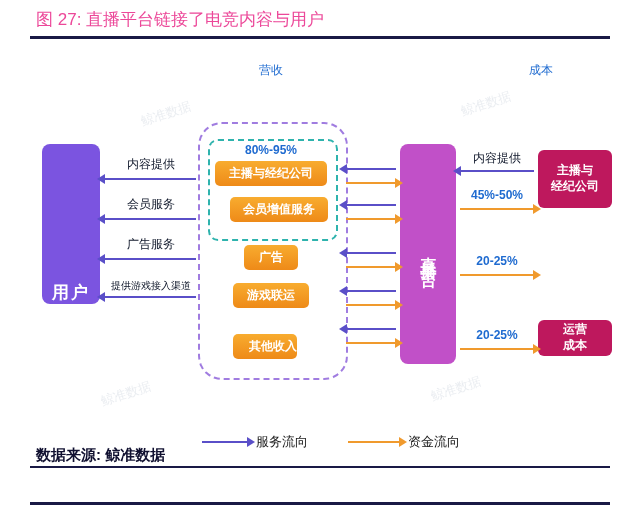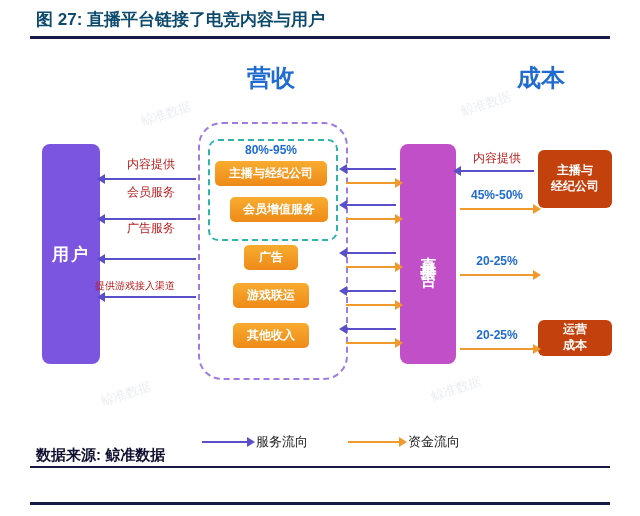--- a/index.html
+++ b/index.html
@@ -1,44 +1,44 @@
 <!DOCTYPE html>
 <html><head>
 <meta charset="utf-8">
 <style>
   html,body{margin:0;padding:0;background:#ffffff;}
   .page{
     position:relative;width:640px;height:516px;background:#ffffff;overflow:hidden;
     font-family:"Liberation Sans","DejaVu Sans",sans-serif;
   }
   .abs{position:absolute;}
-  .title{font-size:17px;font-weight:bold;color:#0c4a6e;white-space:nowrap;}
+  .title{font-size:17px;font-weight:normal;color:#ec4899;white-space:nowrap;}
   .rule{background:#191945;}
-  .section-label{font-size:24px;font-weight:bold;color:#1F6BD0;text-align:center;}
+  .section-label{font-size:12px;font-weight:normal;color:#1F6BD0;text-align:center;}
   .entity{
     display:flex;align-items:center;justify-content:center;
     color:#ffffff;font-weight:bold;border-radius:8px;text-align:center;
   }
   .user-box{background:#7B54E0;font-size:17px;letter-spacing:2px;}
   .platform-box{background:#C150C8;font-size:16px;}
   .vtext{writing-mode:vertical-rl;text-orientation:upright;letter-spacing:5px;}
   .dashed-outer{border:2px dashed #A07CE0;border-radius:24px;}
   .dashed-inner{border:2px dashed #2EB3AD;border-radius:10px;}
   .pct{font-size:12px;font-weight:bold;color:#1F6BD0;text-align:center;}
   .pill{
     background:linear-gradient(180deg,#F8AC2F,#EE8A18);
     color:#ffffff;font-size:12px;font-weight:bold;text-align:center;
     height:25px;line-height:25px;border-radius:5px;white-space:nowrap;
   }
   .cost-box{
-    background:#c2410c;color:#ffffff;font-size:12px;font-weight:bold;
+    background:#be185d;color:#ffffff;font-size:12px;font-weight:bold;
     border-radius:6px;display:flex;flex-direction:column;align-items:center;
     justify-content:center;line-height:1.3;text-align:center;
   }
-  .flow-label{font-size:12px;color:#b91c1c;text-align:center;white-space:nowrap;}
+  .flow-label{font-size:12px;color:#0f172a;text-align:center;white-space:nowrap;}
   .flow-label.small{font-size:10px;}
   .legend-label{font-size:13px;color:#1b1b1b;white-space:nowrap;}
   .source{font-size:15px;font-weight:bold;color:#101030;white-space:nowrap;}
   .arrow{position:absolute;height:2px;}
   .arrow.service{background:#5A4FC8;color:#5A4FC8;}
   .arrow.money{background:#F09A2D;color:#F09A2D;}
   .arrow::after{
     content:"";position:absolute;top:-4px;width:0;height:0;
     border-top:5px solid transparent;border-bottom:5px solid transparent;
   }
@@ -58,58 +58,58 @@
   <span class="wm" style="left:460px;top:95px;">鲸准数据</span>
   <span class="wm" style="left:100px;top:385px;">鲸准数据</span>
   <span class="wm" style="left:430px;top:380px;">鲸准数据</span>
 
   <div class="abs title" style="left:36px;top:8px;">图 27: 直播平台链接了电竞内容与用户</div>
   <div class="abs rule" style="left:30px;top:36px;width:580px;height:3px;"></div>
 
   <div class="abs section-label" style="left:198px;top:62px;width:146px;">营收</div>
   <div class="abs section-label" style="left:496px;top:62px;width:90px;">成本</div>
 
-  <div class="abs entity user-box" style="left:42px;top:144px;width:58px;height:220px;">
+  <div class="abs entity user-box" style="left:42px;top:144px;width:58px;height:160px;align-items:flex-end;">
     <span>用户</span>
   </div>
 
   <div class="abs dashed-outer" style="left:198px;top:122px;width:146px;height:254px;"></div>
 
   <div class="abs dashed-inner" style="left:208px;top:139px;width:126px;height:98px;"></div>
   <div class="abs pct" style="left:208px;top:143px;width:126px;">80%-95%</div>
 
   <div class="abs pill" style="left:215px;top:161px;width:112px;">主播与经纪公司</div>
   <div class="abs pill" style="left:230px;top:197px;width:98px;">会员增值服务</div>
   <div class="abs pill" style="left:233px;top:283px;width:76px;">游戏联运</div>
   <div class="abs pill" style="left:244px;top:245px;width:54px;">广告</div>
-  <div class="abs pill" style="left:233px;top:323px;width:76px;">其他收入</div>
+  <div class="abs pill" style="left:233px;top:334px;width:64px;text-align:right;">其他收入</div>
 
   <div class="abs entity platform-box" style="left:400px;top:144px;width:56px;height:220px;">
     <span class="vtext">直播平台</span>
   </div>
 
   <div class="abs cost-box" style="left:538px;top:150px;width:74px;height:58px;">
     <span>主播与</span>
     <span>经纪公司</span>
   </div>
   <div class="abs cost-box" style="left:538px;top:320px;width:74px;height:36px;">
     <span>运营</span>
     <span>成本</span>
   </div>
 
   <div class="abs flow-label" style="left:104px;top:156px;width:94px;">内容提供</div>
   <div class="arrow service dir-left" style="left:104px;top:178px;width:92px;"></div>
 
-  <div class="abs flow-label" style="left:104px;top:184px;width:94px;">会员服务</div>
+  <div class="abs flow-label" style="left:104px;top:196px;width:94px;">会员服务</div>
   <div class="arrow service dir-left" style="left:104px;top:218px;width:92px;"></div>
 
-  <div class="abs flow-label" style="left:104px;top:220px;width:94px;">广告服务</div>
+  <div class="abs flow-label" style="left:104px;top:236px;width:94px;">广告服务</div>
   <div class="arrow service dir-left" style="left:104px;top:258px;width:92px;"></div>
 
-  <div class="abs flow-label small" style="left:88px;top:279px;width:94px;">提供游戏接入渠道</div>
+  <div class="abs flow-label small" style="left:104px;top:279px;width:94px;">提供游戏接入渠道</div>
   <div class="arrow service dir-left" style="left:104px;top:296px;width:92px;"></div>
 
   <div class="arrow service dir-left" style="left:346px;top:168px;width:50px;"></div>
   <div class="arrow money dir-right" style="left:346px;top:182px;width:50px;"></div>
 
   <div class="arrow service dir-left" style="left:346px;top:204px;width:50px;"></div>
   <div class="arrow money dir-right" style="left:346px;top:218px;width:50px;"></div>
 
   <div class="arrow service dir-left" style="left:346px;top:252px;width:50px;"></div>
   <div class="arrow money dir-right" style="left:346px;top:266px;width:50px;"></div>

